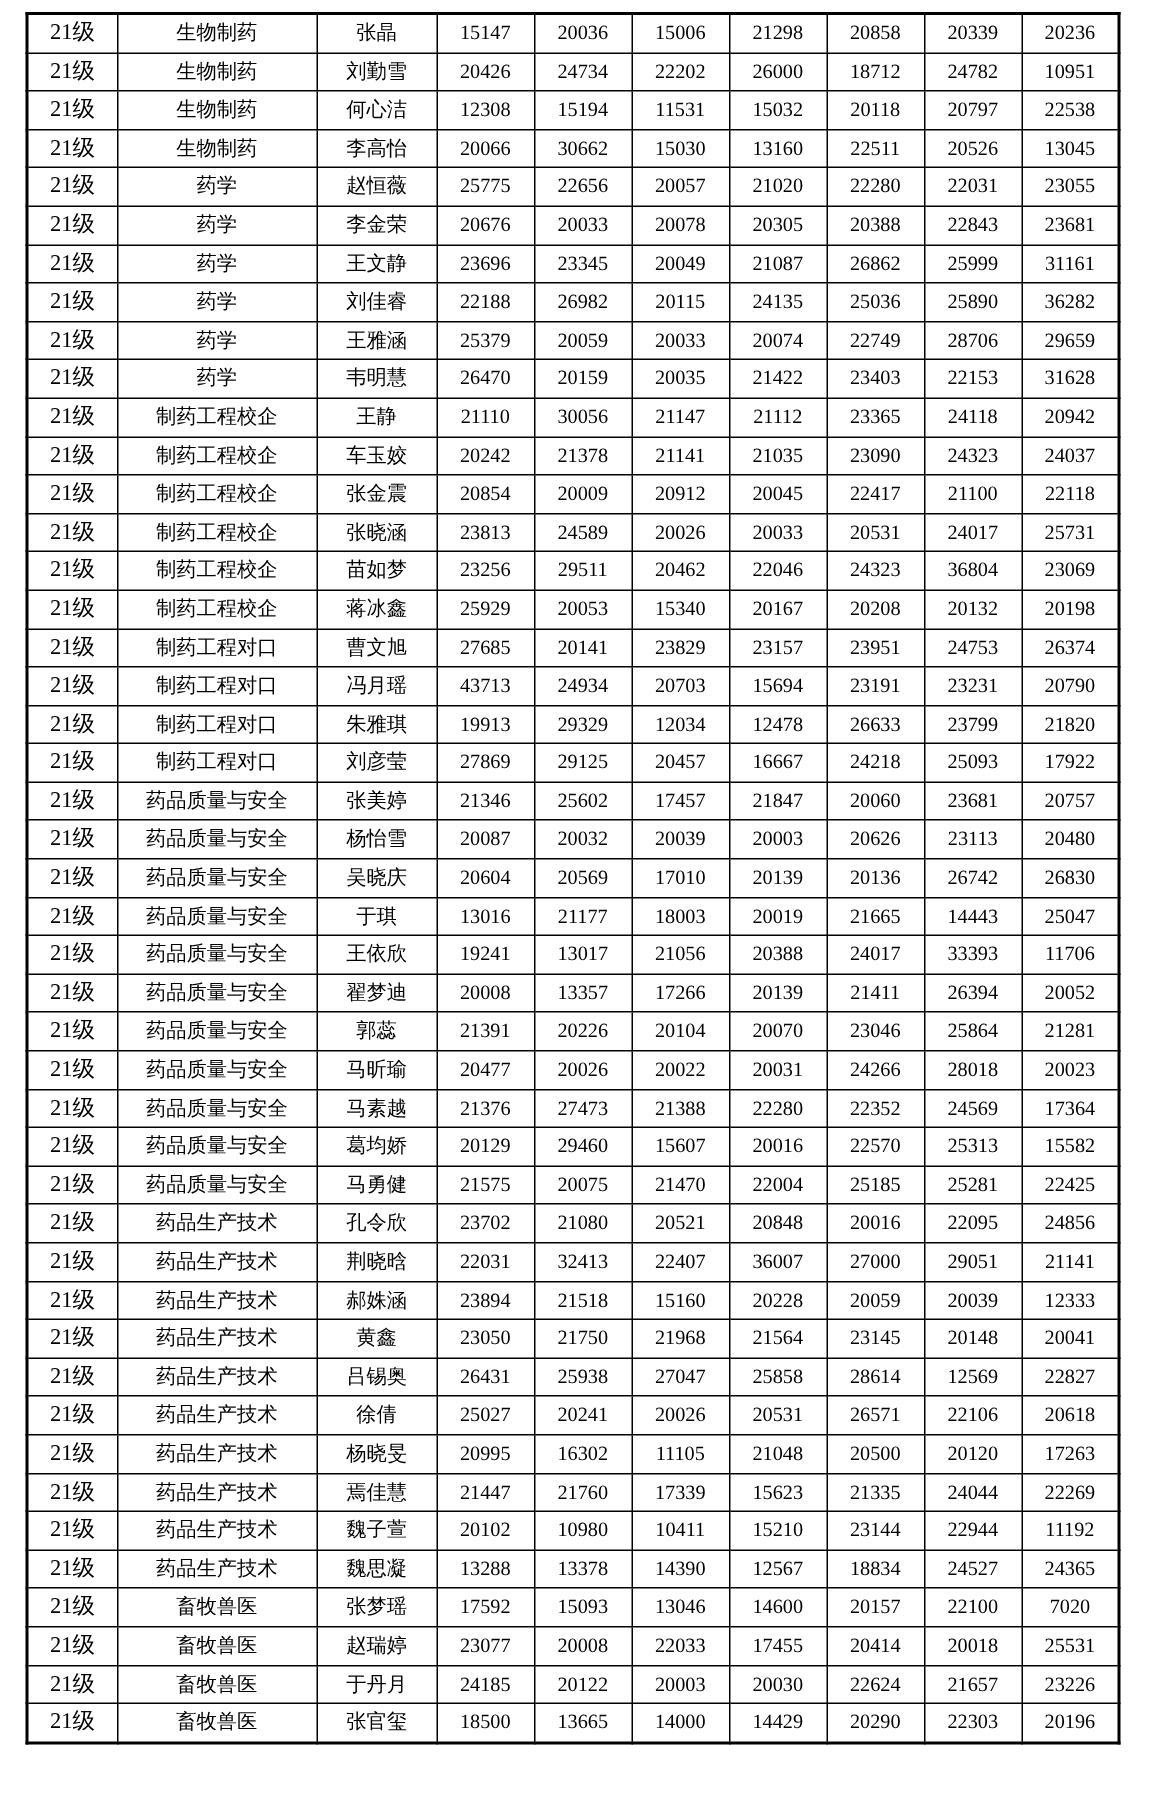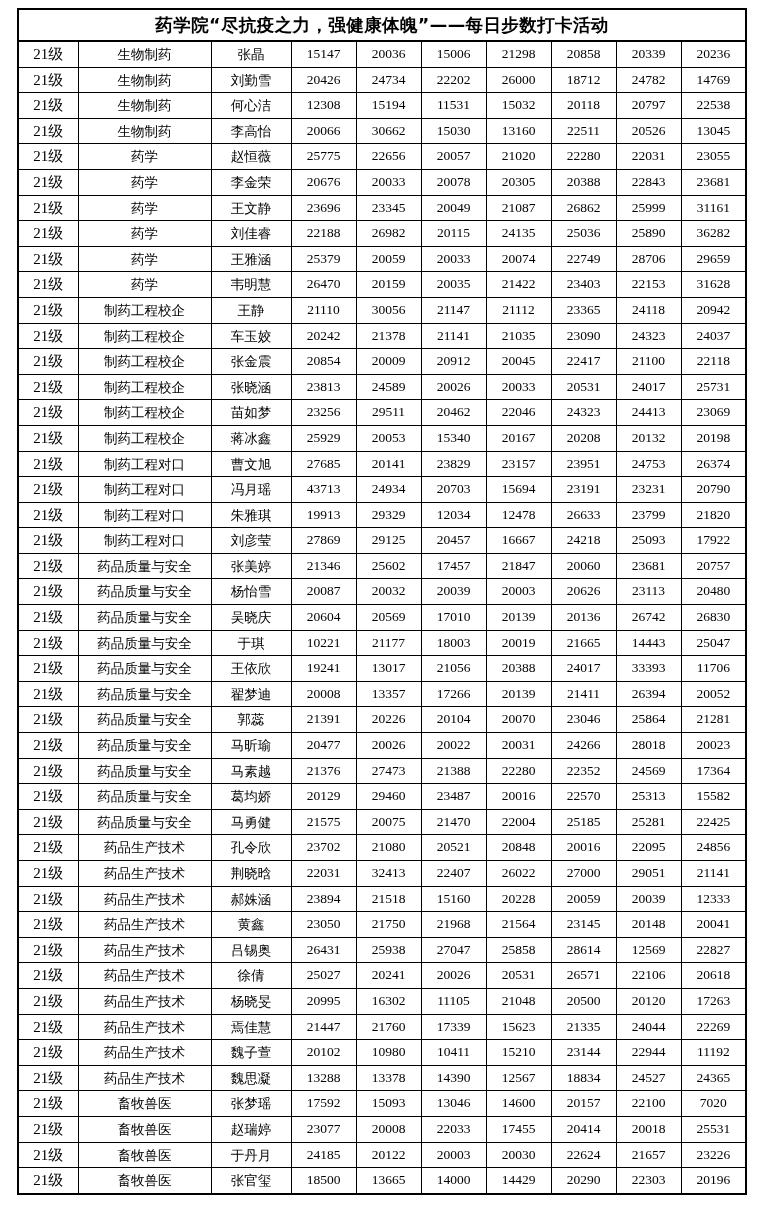--- a/index.html
+++ b/index.html
@@ -97,23 +97,20 @@
       <col class="w-name">
       <col class="w-num">
       <col class="w-num">
       <col class="w-num">
       <col class="w-num">
       <col class="w-num">
       <col class="w-num">
       <col class="w-num">
     </colgroup>
     <tbody>
-      <tr class="title-row">
-        <td colspan="10">药学院“尽抗疫之力，强健康体魄”——每日步数打卡活动</td>
-      </tr>
     <tr class="data-row">
           <td class="c-grade">21级</td>
           <td class="c-class">生物制药</td>
           <td class="c-name">张晶</td>
           <td class="c-num">15147</td>
           <td class="c-num">20036</td>
           <td class="c-num">15006</td>
           <td class="c-num">21298</td>
           <td class="c-num">20858</td>
           <td class="c-num">20339</td>
@@ -122,21 +119,21 @@
         <tr class="data-row">
           <td class="c-grade">21级</td>
           <td class="c-class">生物制药</td>
           <td class="c-name">刘勤雪</td>
           <td class="c-num">20426</td>
           <td class="c-num">24734</td>
           <td class="c-num">22202</td>
           <td class="c-num">26000</td>
           <td class="c-num">18712</td>
           <td class="c-num">24782</td>
-          <td class="c-num">14769</td>
+          <td class="c-num">10951</td>
         </tr>
         <tr class="data-row">
           <td class="c-grade">21级</td>
           <td class="c-class">生物制药</td>
           <td class="c-name">何心洁</td>
           <td class="c-num">12308</td>
           <td class="c-num">15194</td>
           <td class="c-num">11531</td>
           <td class="c-num">15032</td>
           <td class="c-num">20118</td>
@@ -277,21 +274,21 @@
         </tr>
         <tr class="data-row">
           <td class="c-grade">21级</td>
           <td class="c-class">制药工程校企</td>
           <td class="c-name">苗如梦</td>
           <td class="c-num">23256</td>
           <td class="c-num">29511</td>
           <td class="c-num">20462</td>
           <td class="c-num">22046</td>
           <td class="c-num">24323</td>
-          <td class="c-num">24413</td>
+          <td class="c-num">36804</td>
           <td class="c-num">23069</td>
         </tr>
         <tr class="data-row">
           <td class="c-grade">21级</td>
           <td class="c-class">制药工程校企</td>
           <td class="c-name">蒋冰鑫</td>
           <td class="c-num">25929</td>
           <td class="c-num">20053</td>
           <td class="c-num">15340</td>
           <td class="c-num">20167</td>
@@ -380,21 +377,21 @@
           <td class="c-num">17010</td>
           <td class="c-num">20139</td>
           <td class="c-num">20136</td>
           <td class="c-num">26742</td>
           <td class="c-num">26830</td>
         </tr>
         <tr class="data-row">
           <td class="c-grade">21级</td>
           <td class="c-class">药品质量与安全</td>
           <td class="c-name">于琪</td>
-          <td class="c-num">10221</td>
+          <td class="c-num">13016</td>
           <td class="c-num">21177</td>
           <td class="c-num">18003</td>
           <td class="c-num">20019</td>
           <td class="c-num">21665</td>
           <td class="c-num">14443</td>
           <td class="c-num">25047</td>
         </tr>
         <tr class="data-row">
           <td class="c-grade">21级</td>
           <td class="c-class">药品质量与安全</td>
@@ -454,21 +451,21 @@
           <td class="c-num">22352</td>
           <td class="c-num">24569</td>
           <td class="c-num">17364</td>
         </tr>
         <tr class="data-row">
           <td class="c-grade">21级</td>
           <td class="c-class">药品质量与安全</td>
           <td class="c-name">葛均娇</td>
           <td class="c-num">20129</td>
           <td class="c-num">29460</td>
-          <td class="c-num">23487</td>
+          <td class="c-num">15607</td>
           <td class="c-num">20016</td>
           <td class="c-num">22570</td>
           <td class="c-num">25313</td>
           <td class="c-num">15582</td>
         </tr>
         <tr class="data-row">
           <td class="c-grade">21级</td>
           <td class="c-class">药品质量与安全</td>
           <td class="c-name">马勇健</td>
           <td class="c-num">21575</td>
@@ -491,21 +488,21 @@
           <td class="c-num">22095</td>
           <td class="c-num">24856</td>
         </tr>
         <tr class="data-row">
           <td class="c-grade">21级</td>
           <td class="c-class">药品生产技术</td>
           <td class="c-name">荆晓晗</td>
           <td class="c-num">22031</td>
           <td class="c-num">32413</td>
           <td class="c-num">22407</td>
-          <td class="c-num">26022</td>
+          <td class="c-num">36007</td>
           <td class="c-num">27000</td>
           <td class="c-num">29051</td>
           <td class="c-num">21141</td>
         </tr>
         <tr class="data-row">
           <td class="c-grade">21级</td>
           <td class="c-class">药品生产技术</td>
           <td class="c-name">郝姝涵</td>
           <td class="c-num">23894</td>
           <td class="c-num">21518</td>

